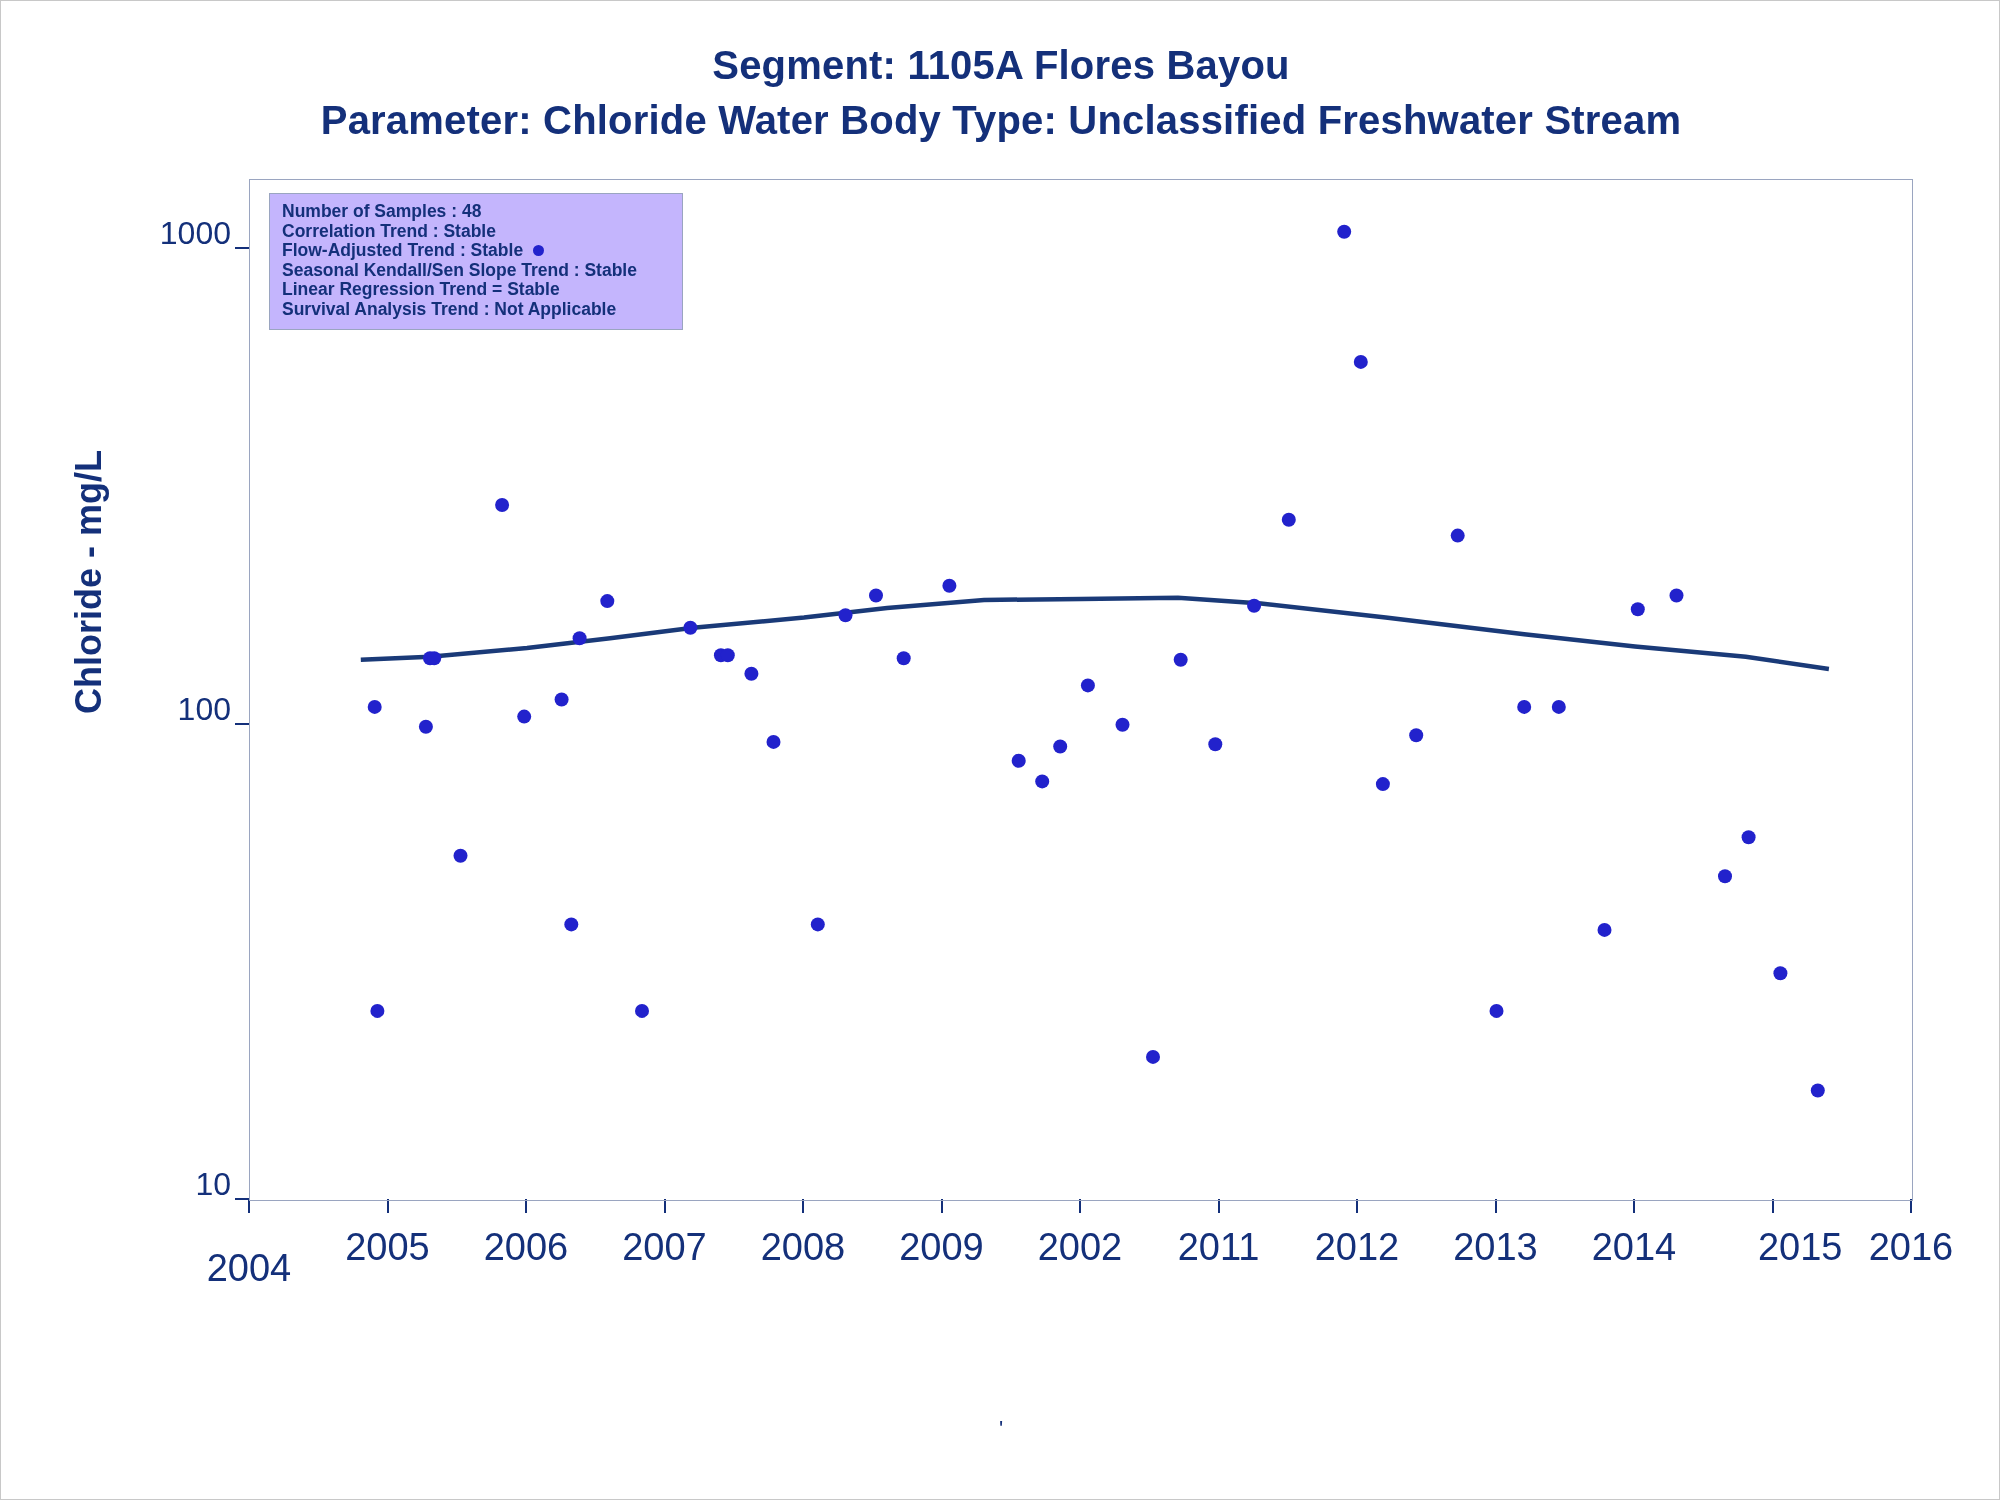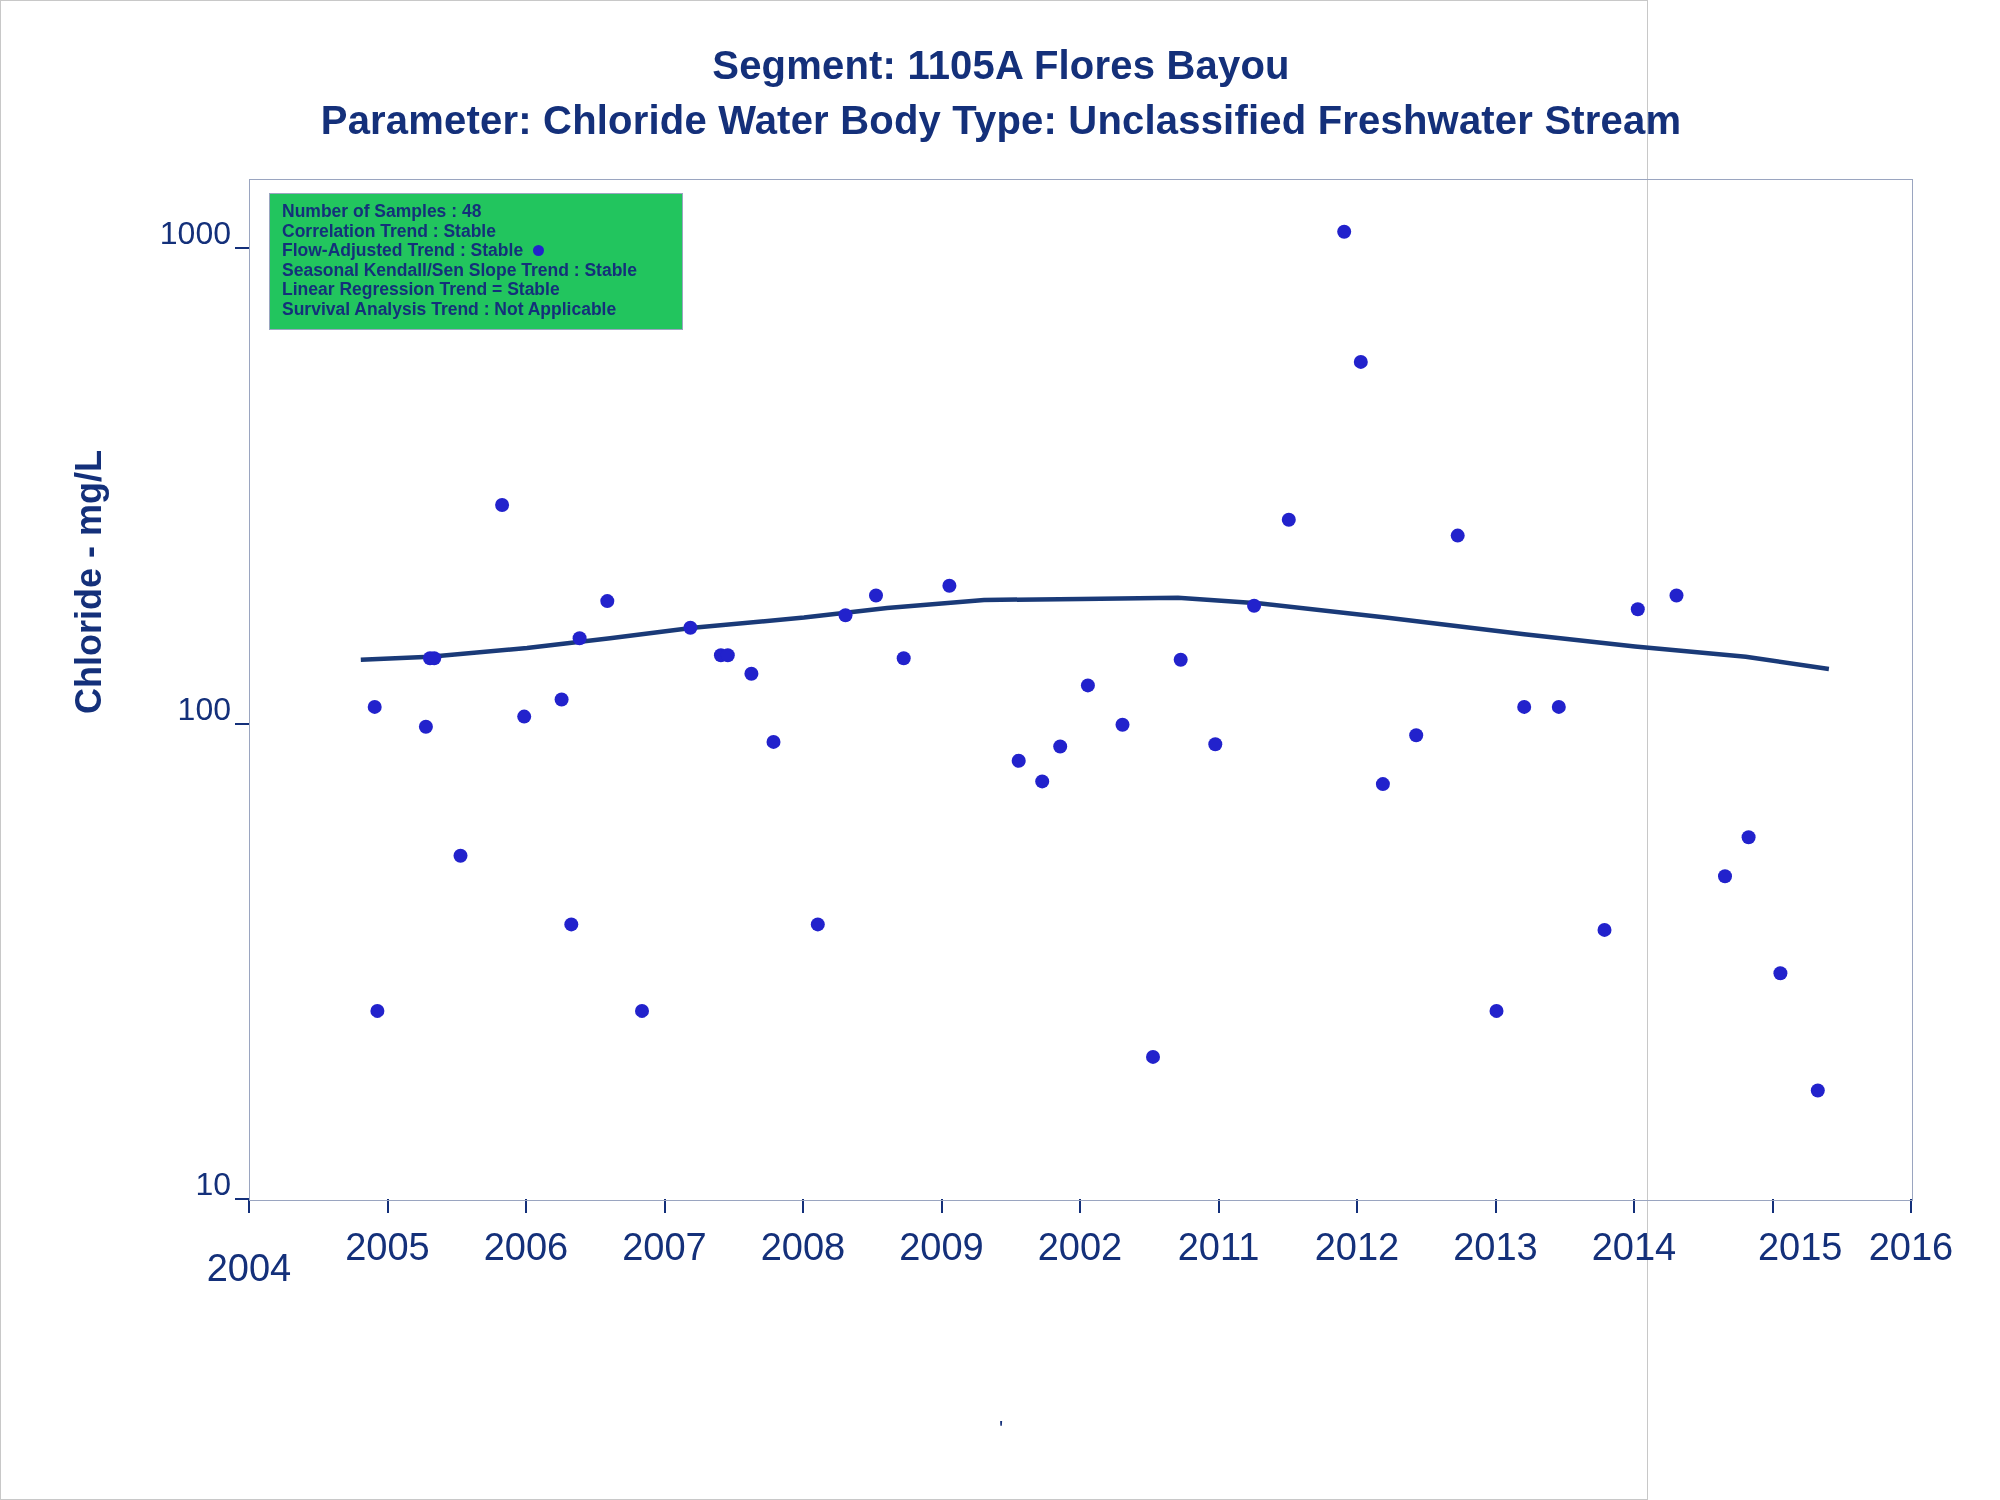--- a/index.html
+++ b/index.html
@@ -10,21 +10,21 @@
   body {
     width: 2000px;
     height: 1500px;
     font-family: "Liberation Sans", sans-serif;
     position: relative;
     overflow: hidden;
   }
   #page {
     position: absolute;
     left: 0; top: 0;
-    width: 1648px;
+    width: 2000px;
     height: 1500px;
     border: 1px solid #c8c8c8;
     box-sizing: border-box;
     background: #ffffff;
   }
   .title-block {
     position: absolute;
     left: 0;
     top: 38px;
     width: 2000px;
@@ -114,21 +114,21 @@
     width: 2px;
     height: 14px;
   }
   #stats-box {
     position: absolute;
     left: 268px;
     top: 192px;
     width: 414px;
     padding: 8px 10px 10px 12px;
     border: 1px solid #9aa5c0;
-    background: #22c55e;
+    background: #c4b5fd;
     box-sizing: border-box;
   }
   #stats-box .stat-line {
     font-size: 17.5px;
     font-weight: bold;
     color: #14307a;
     line-height: 19.5px;
     white-space: nowrap;
     position: relative;
   }

